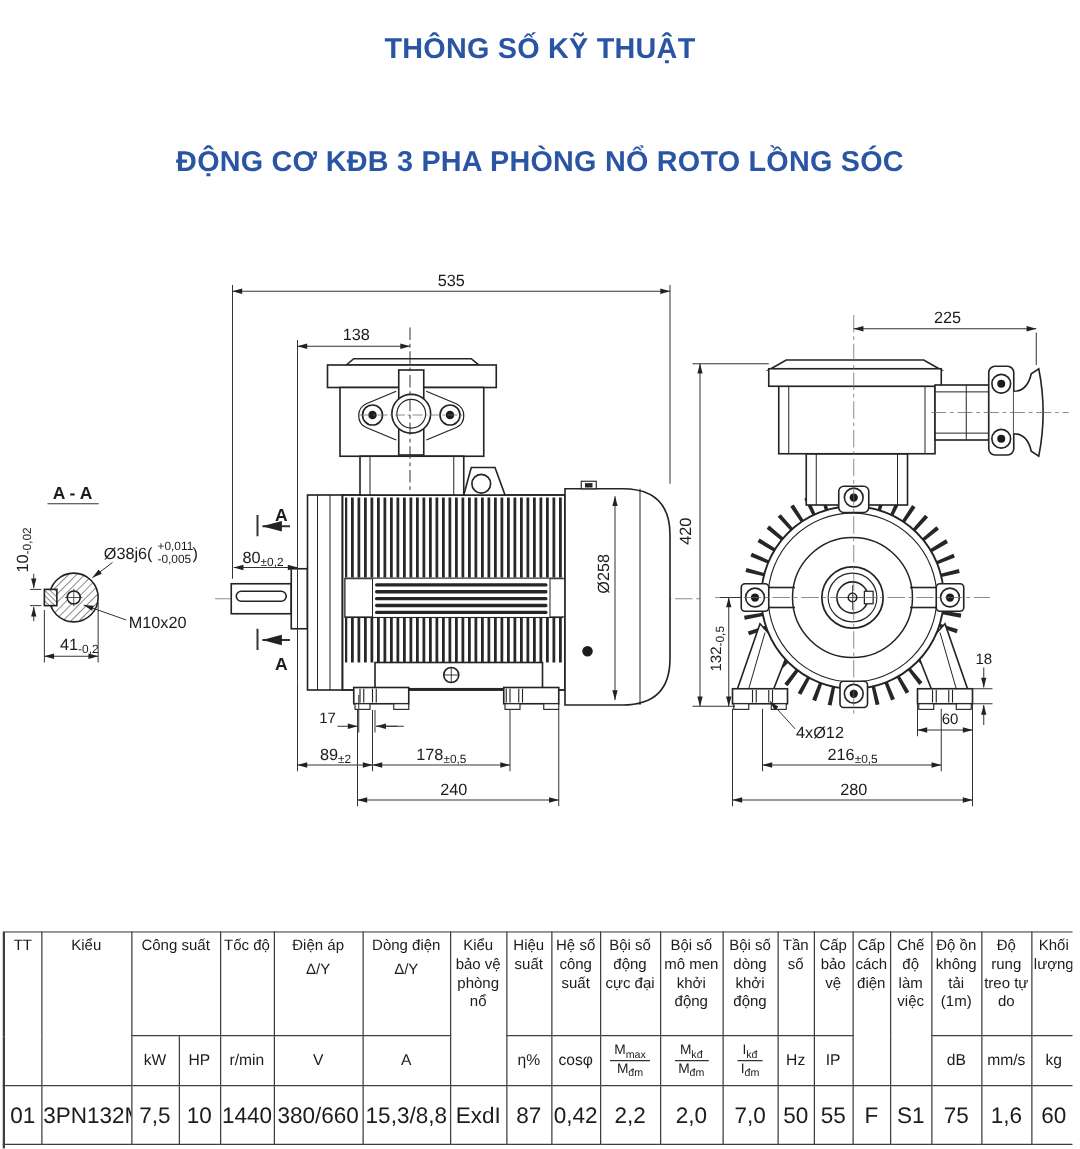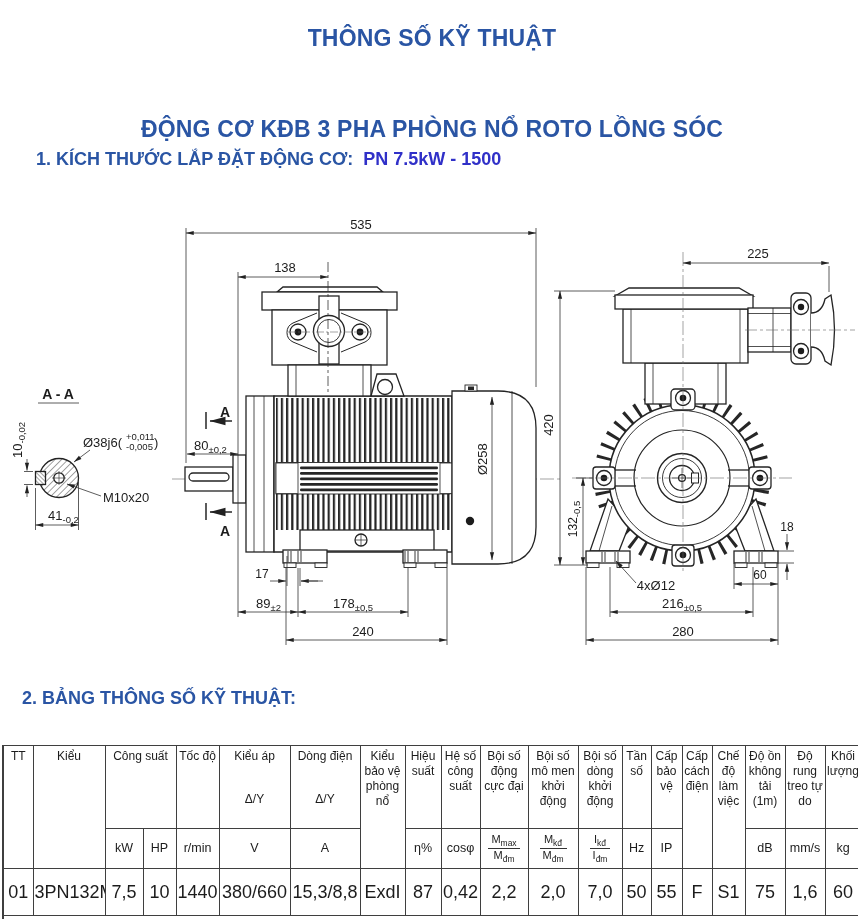--- a/index.html
+++ b/index.html
@@ -19,37 +19,34 @@
   .specwrap{position:absolute;left:2px;top:745px;width:856px;height:174px;overflow:hidden;}
   table.spec{border-collapse:collapse;table-layout:fixed;width:858px;
              font-size:12px;line-height:1.25;text-align:center;}
   table.spec td,table.spec th{border:1.4px solid #3f3f3f;padding:1px;font-weight:normal;
              overflow:hidden;}
   table.spec{border-left:2.5px solid #3f3f3f;}
   tr.h1 th{height:78px;vertical-align:top;padding-top:3px;}
   tr.h2 td{height:37px;vertical-align:middle;font-size:12.5px;}
   tr.dr td{height:44px;vertical-align:middle;font-size:18px;}
   tr.stub td{height:12px;border-bottom:1.4px solid #9a9a9a;}
-  .dy{margin-top:28px;}
+  .dy{margin-top:4px;}
   .frac{display:inline-block;font-size:11px;line-height:1.2;vertical-align:middle;}
   .frac .ft{display:block;border-bottom:1px solid #333;padding:0 3px;}
   .frac .fb{display:block;padding:0 3px;}
   sub{font-size:8.5px;}
 </style>
 </head>
 <body>
 
 <div class="page">
 
   <div class="title t1">THÔNG SỐ KỸ THUẬT</div>
   <div class="title t2">ĐỘNG CƠ KĐB 3 PHA PHÒNG NỔ ROTO LỒNG SÓC</div>
 
-  <div class="sec sec1">
-    <span>1. KÍCH THƯỚC LẮP ĐẶT ĐỘNG CƠ:</span><span class="val">PN 7.5kW - 1500</span>
-  </div>
 
   <svg style="position:absolute;left:0;top:210px;" width="864" height="445" viewBox="0 210 864 445">
     <defs>
       <marker id="ar" viewBox="0 0 10 6" refX="9.3" refY="3" markerWidth="11" markerHeight="7" orient="auto-start-reverse">
           <path d="M0.5,0.6 L9.5,3 L0.5,5.4 Z" fill="#222"></path>
         </marker>
       <pattern id="vfins" width="5.2" height="8" patternUnits="userSpaceOnUse">
         <rect width="5.2" height="8" fill="#ffffff"></rect>
           <rect width="2.2" height="8" fill="#262626"></rect>
       </pattern>
@@ -312,21 +309,20 @@
     <text class="dt" x="758" y="258" text-anchor="middle">225</text>
     <text class="dt" transform="rotate(-90 553 425)" x="553" y="425" text-anchor="middle">420</text>
     <text class="dts" transform="rotate(-90 577 519)" x="577" y="519" text-anchor="middle"><tspan>132</tspan><tspan class="tol" dy="2.5">-0,5</tspan></text>
     <text class="dts" x="787" y="531" text-anchor="middle">18</text>
     <text class="dts" x="760" y="579" text-anchor="middle">60</text>
     <text class="dt" x="656" y="590" text-anchor="middle">4xØ12</text>
     <text class="dt" x="662" y="608"><tspan>216</tspan><tspan class="tol" dy="2.5">±0,5</tspan></text>
     <text class="dt" x="683" y="636" text-anchor="middle">280</text>
   </svg>
 
-  <div class="sec sec2">2. BẢNG THÔNG SỐ KỸ THUẬT:</div>
 
   <div class="specwrap">
   <table class="spec">
     <colgroup>
       <col style="width:30px">
           <col style="width:72px">
           <col style="width:38px">
           <col style="width:33px">
       <col style="width:43px">
           <col style="width:71px">
@@ -345,21 +341,21 @@
           <col style="width:40px">
           <col style="width:36px">
     </colgroup>
     <tbody>
           <tr class="h1">
       <th rowspan="2">TT</th>
       <th rowspan="2">Kiểu</th>
       <th colspan="2">Công suất</th>
       <th>Tốc độ</th>
       <th>
-              <div>Kiểu áp</div>
+              <div>Điện áp</div>
               <div class="dy">Δ/Y</div>
             </th>
       <th>
               <div>Dòng điện</div>
               <div class="dy">Δ/Y</div>
             </th>
       <th rowspan="2">Kiểu bảo vệ phòng nổ</th>
       <th>Hiệu suất</th>
       <th>Hệ số công suất</th>
       <th>Bội số động cực đại</th>

